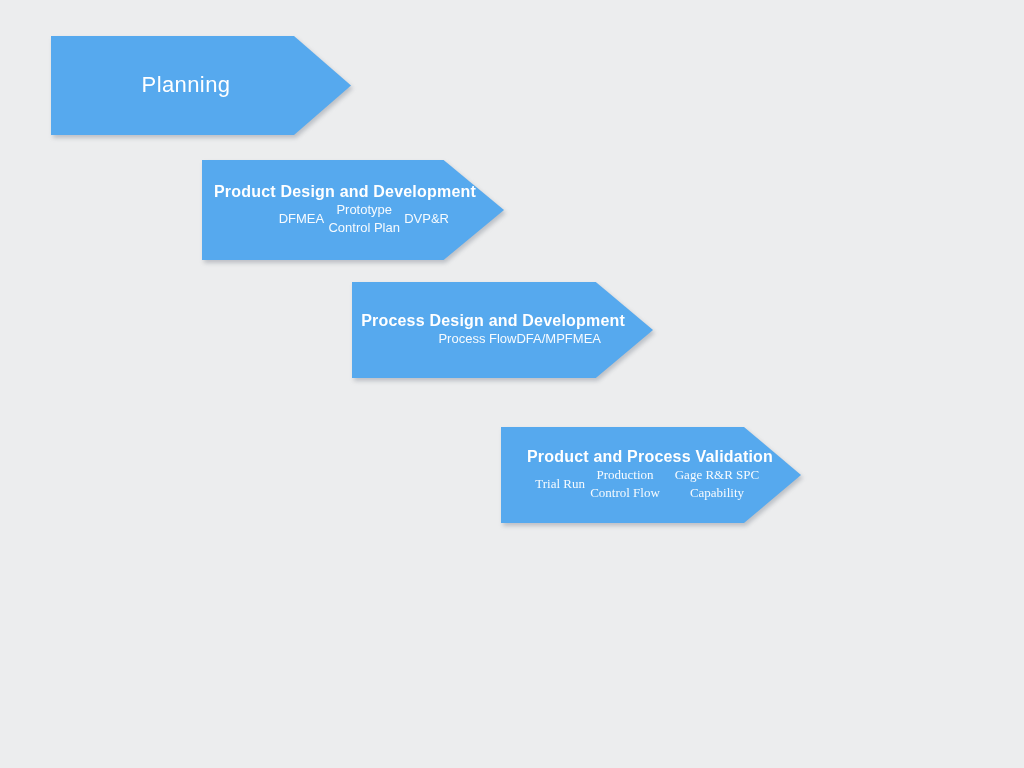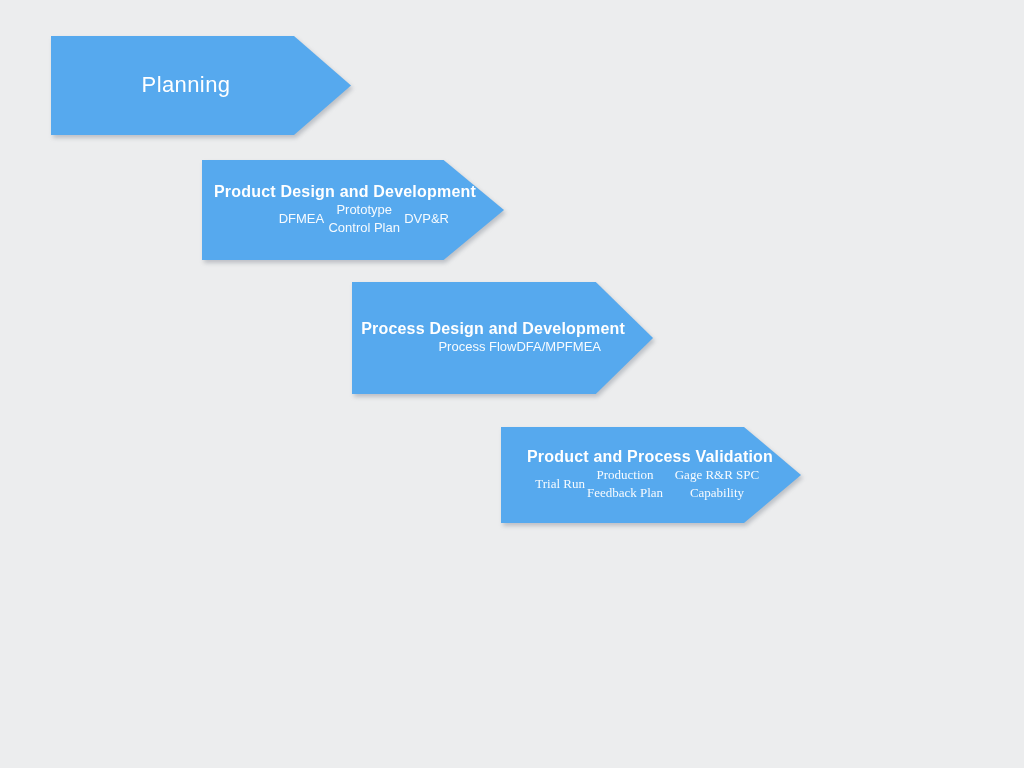--- a/index.html
+++ b/index.html
@@ -76,21 +76,21 @@
     font-size: 13px;
     line-height: 1.35;
     text-align: center;
   }
   .w80 { max-width: 80px; }
   .w104 { max-width: 104px; }
 
   
   #arrow-planning   { left: 15px;  top: 36px;  width: 300px; height: 99px; }
   #arrow-pdd        { left: 166px; top: 160px; width: 302px; height: 100px; }
-  #arrow-procdd     { left: 316px; top: 282px; width: 301px; height: 112px; }
+  #arrow-procdd     { left: 316px; top: 282px; width: 301px; height: 96px; }
   #arrow-ppv        { left: 465px; top: 427px; width: 300px; height: 96px; }
   #arrow-production { left: 710px; top: 522px; width: 299px; height: 100px; }
   #arrow-feedback   { left: 25px;  top: 654px; width: 983px; height: 100px; }
 
   #arrow-pdd .sub-row    { padding: 0 55px 0 28px; }
   #arrow-procdd .sub-row { padding: 0 52px 0 10px; }
   #arrow-ppv .sub-row    { padding: 0 32px 0 12px; font-family: Liberation Serif, serif; }
 </style>
 </head>
 <body>
@@ -128,21 +128,21 @@
       </div>
     </div>
   </div>
 
   <div class="arrow" id="arrow-ppv">
     <div class="shape right">
       <div class="stage-content">
         <div class="stage-title">Product and Process Validation</div>
         <div class="sub-row">
           <span class="sub-item">Trial Run</span>
-          <span class="sub-item w80">Production Feedback Plan</span>
+          <span class="sub-item w80">Production Control Flow</span>
           <span class="sub-item w104">Gage R&amp;R SPC Capability</span>
         </div>
       </div>
     </div>
   </div>
 
 
 
 </div>
 

